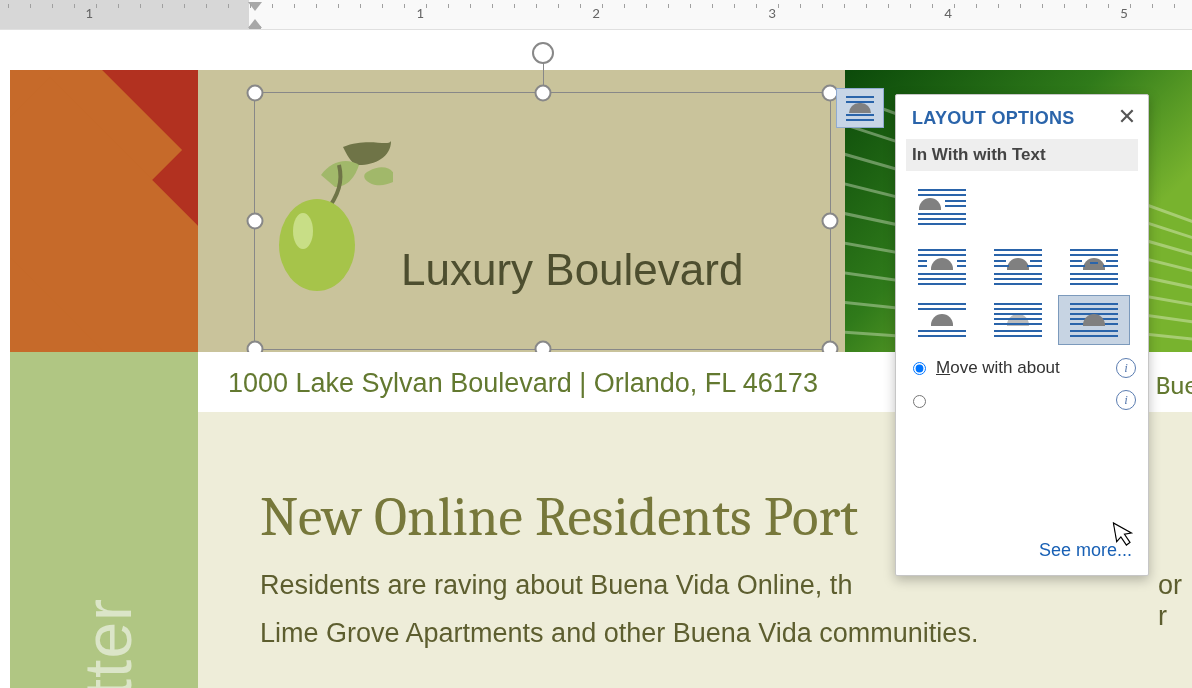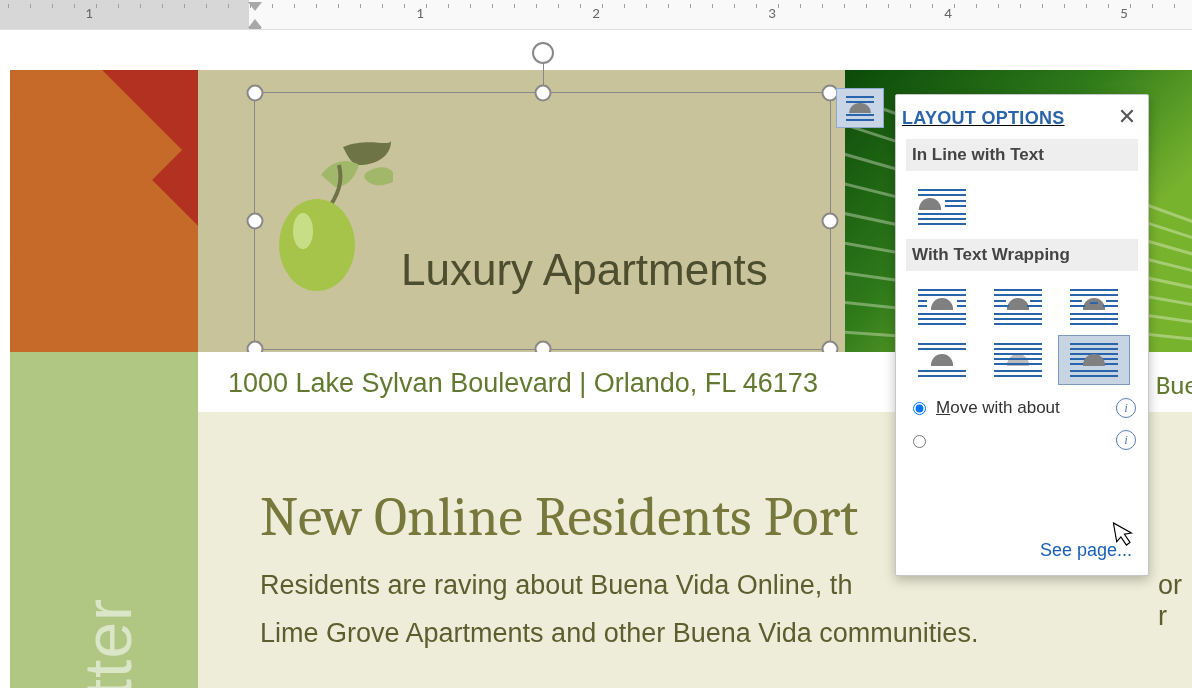--- a/index.html
+++ b/index.html
@@ -212,22 +212,21 @@
 .flyout {
   position:absolute; left:895px; top:94px;
   width:252px; height:480px;
   background:#ffffff;
   border:1px solid #c6c6c6;
   border-radius:2px;
   box-shadow:0 4px 12px rgba(0,0,0,0.25);
   font-family:"Segoe UI",sans-serif;
 }
 .flyout-header {
-  padding:13px 6px 8px;
-  text-decoration:underline;
+  padding:13px 16px 8px;
 }
 .flyout-title {
   color:#2a64aa;
   font-weight:700;
   font-size:18px;
   letter-spacing:.3px;
 }
 .flyout-close {
   position:absolute; right:10px; top:12px;
   width:22px; height:22px;
@@ -399,21 +398,21 @@
     <div class="sel-handle" style="left:100%; top:100%;"></div>
 
     <svg class="lime-svg" width="120" height="170">
       <path d="M70 12 C95 2 115 12 118 6 C118 22 102 30 86 30 C80 30 76 24 70 12" fill="#6f7447"></path>
       <path d="M96 36 C110 28 124 34 122 46 C112 52 98 52 92 44 C90 40 92 38 96 36" fill="#a1b86a"></path>
       <path d="M48 40 C58 26 74 22 86 30 C80 48 70 52 62 52" fill="#a1b86a"></path>
       <path d="M66 30 C70 46 66 60 52 78" stroke="#6f7447" stroke-width="4" fill="none"></path>
       <ellipse cx="44" cy="110" rx="38" ry="46" fill="#a6c44a"></ellipse>
       <ellipse cx="30" cy="96" rx="10" ry="18" fill="#c8de86"></ellipse>
     </svg>
-    <div class="logo-sub">Luxury Apartments</div>
+    <div class="logo-sub">Luxury Boulevard</div>
   </div>
 
   <div class="layout-toggle" title="Layout Options">
     <div class="wrap-icon" style="width:34px;height:28px;">
       <div class="ln" style="top:2px;"></div>
       <div class="ln" style="top:7px;"></div>
       <div class="shape" style="left:6px; top:9px; width:22px; height:10px;"></div>
       <div class="ln" style="top:20px;"></div>
       <div class="ln" style="top:25px;"></div>
     </div>
@@ -432,37 +431,36 @@
   <div class="para1-frag">or r</div>
   <div class="para1-line2">Lime Grove Apartments and other Buena Vida communities.</div>
 </div>
 
 <div class="flyout">
   <div class="flyout-header">
     <span class="flyout-title">LAYOUT OPTIONS</span>
   </div>
   <div class="flyout-close">✕</div>
 
-  <div class="section-label">In Line with Text</div>
+  <div class="section-label">In With with Text</div>
   <div class="opt-grid">
     <div class="opt">
       <div class="wrap-icon">
         <div class="ln" style="top:3px;"></div>
         <div class="ln" style="top:8px;"></div>
         <div class="shape" style="left:4px; top:12px;"></div>
         <div class="ln" style="top:14px; left:30px;"></div>
         <div class="ln" style="top:19px; left:30px;"></div>
         <div class="ln" style="top:27px;"></div>
         <div class="ln" style="top:32px;"></div>
         <div class="ln" style="top:37px;"></div>
       </div>
     </div>
   </div>
 
-  <div class="section-label">With Text Wrapping</div>
   <div class="opt-grid">
     <div class="opt">
       <div class="wrap-icon">
         <div class="ln" style="top:3px;"></div>
           <div class="ln" style="top:8px;"></div>
         <div class="shape" style="left:16px; top:12px;"></div>
         <div class="ln" style="top:14px; right:42px;"></div>
           <div class="ln" style="top:14px; left:42px;"></div>
         <div class="ln" style="top:19px; right:42px;"></div>
           <div class="ln" style="top:19px; left:42px;"></div>
@@ -542,20 +540,20 @@
         <span style="text-decoration:underline">M</span><span>ove with about</span>
       </label>
       <span class="info-icon">i</span>
     </div>
     <div class="radio-row">
       <input type="radio" name="pos" style="">
       <span class="info-icon">i</span>
     </div>
   </div>
 
-  <a class="see-more">See page...</a>
+  <a class="see-more">See more...</a>
 </div>
 
 <div class="cursor-arrow">
   <svg width="22" height="28">
     <polygon points="1,1 1,20 6,16 10,25 14,23 10,14 17,14" fill="#fff" stroke="#000" stroke-width="1.2"></polygon>
   </svg>
 </div>
 
 </body></html>

